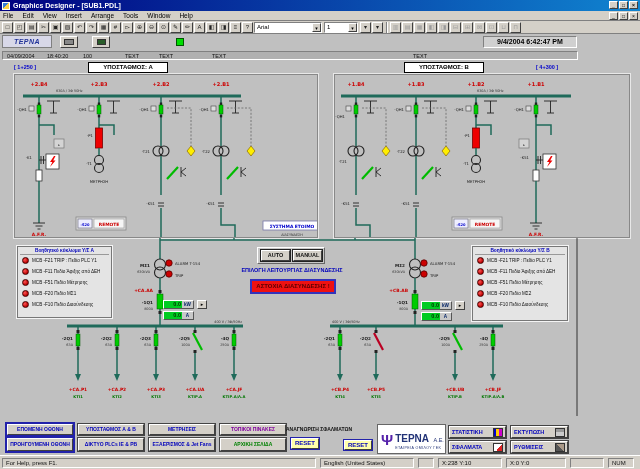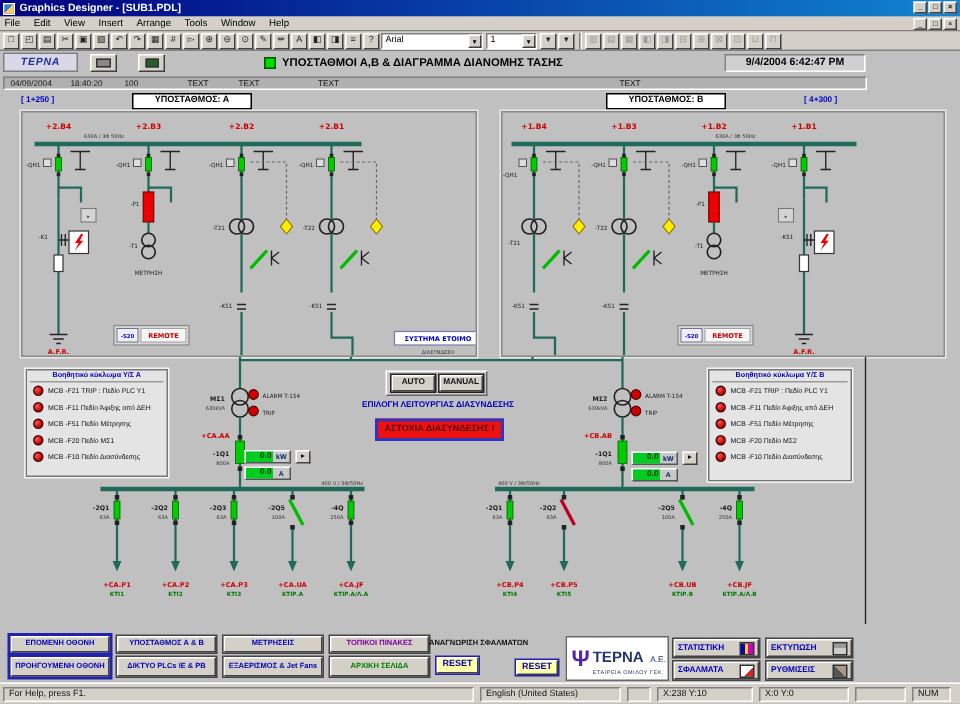--- a/index.html
+++ b/index.html
@@ -164,21 +164,20 @@
 
   <div class="abs hdrband"></div>
   <div class="abs logobox">ΤΕΡΝΑ</div>
   <div class="abs hdrbtn raised" style="left:60px;top:36px;">
     <div style="width:10px;height:6px;background:#888;margin:2px auto 0;border:1px solid #333;"></div>
   </div>
   <div class="abs hdrbtn raised" style="left:92px;top:36px;">
     <div style="width:9px;height:6px;background:#2a5d2a;margin:2px auto 0;border:1px solid #333;"></div>
   </div>
   <div class="abs greensq" style="left:176px;top:38px;"></div>
-  <div class="abs hmititle" style="left:188px;top:37px;">ΥΠΟΣΤΑΘΜΟΙ Α,Β &amp; ΔΙΑΓΡΑΜΜΑ ΔΙΑΝΟΜΗΣ ΤΑΣΗΣ</div>
   <div class="abs dtbox">9/4/2004 6:42:47 PM</div>
 
   <div class="abs infobar">
     <span class="infocell" style="left:4px;">04/09/2004</span>
     <span class="infocell" style="left:44px;">18:40:20</span>
     <span class="infocell" style="left:80px;">100</span>
     <span class="infocell" style="left:122px;">TEXT</span>
     <span class="infocell" style="left:156px;">TEXT</span>
     <span class="infocell" style="left:209px;">TEXT</span>
     <span class="infocell" style="left:410px;">TEXT</span>

